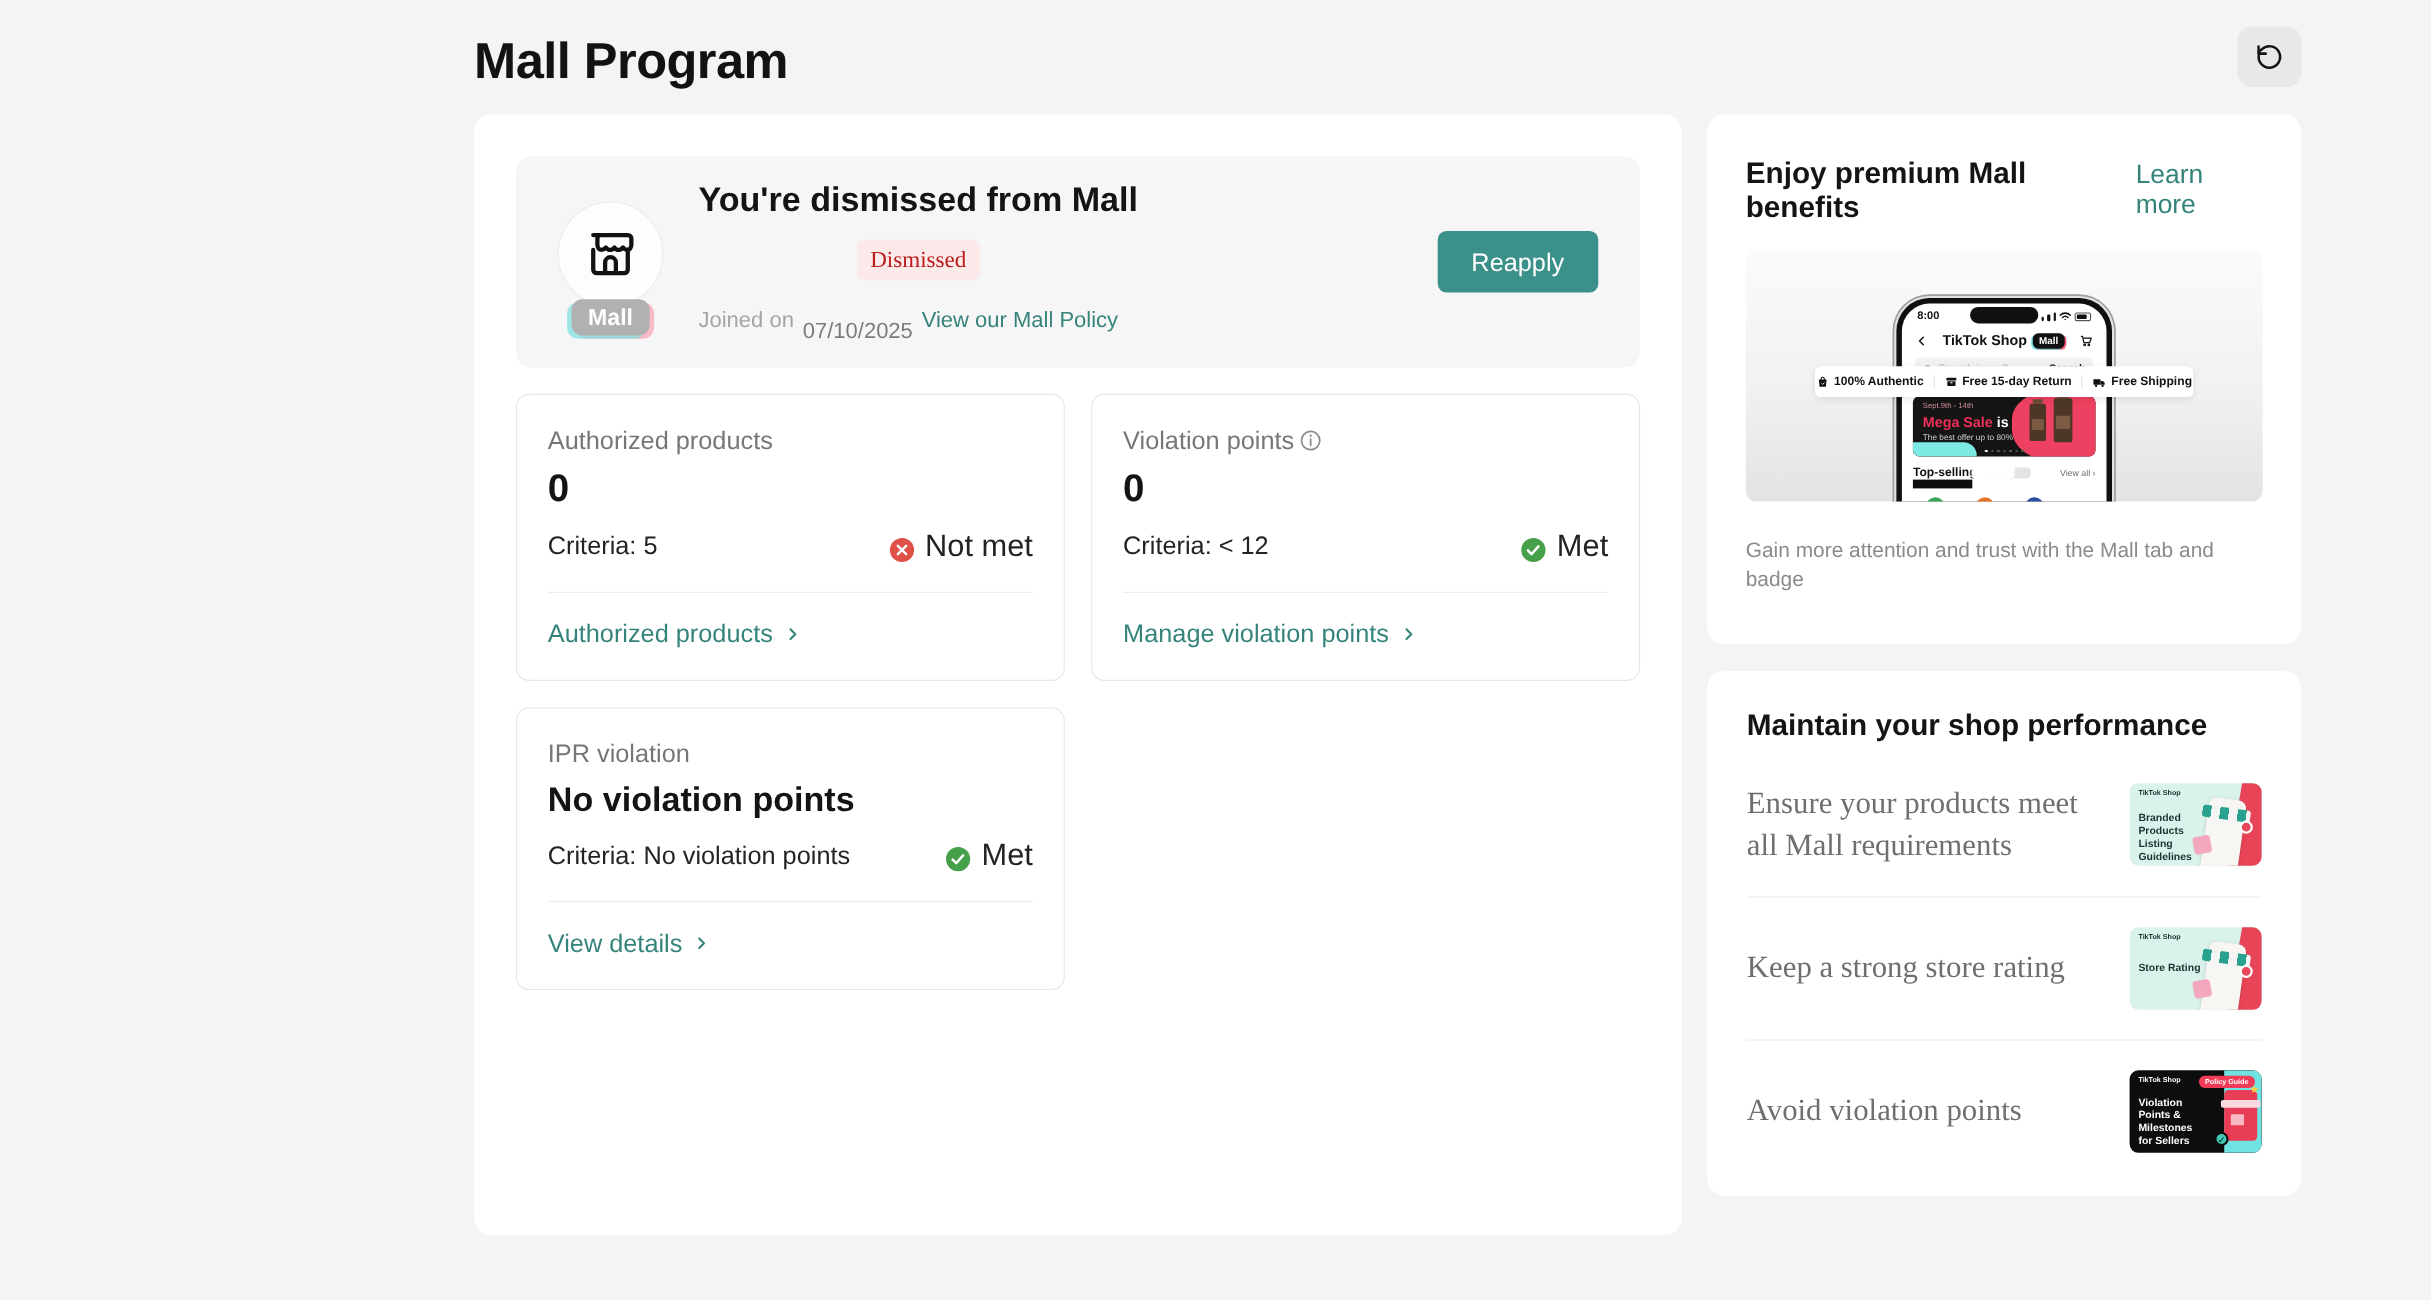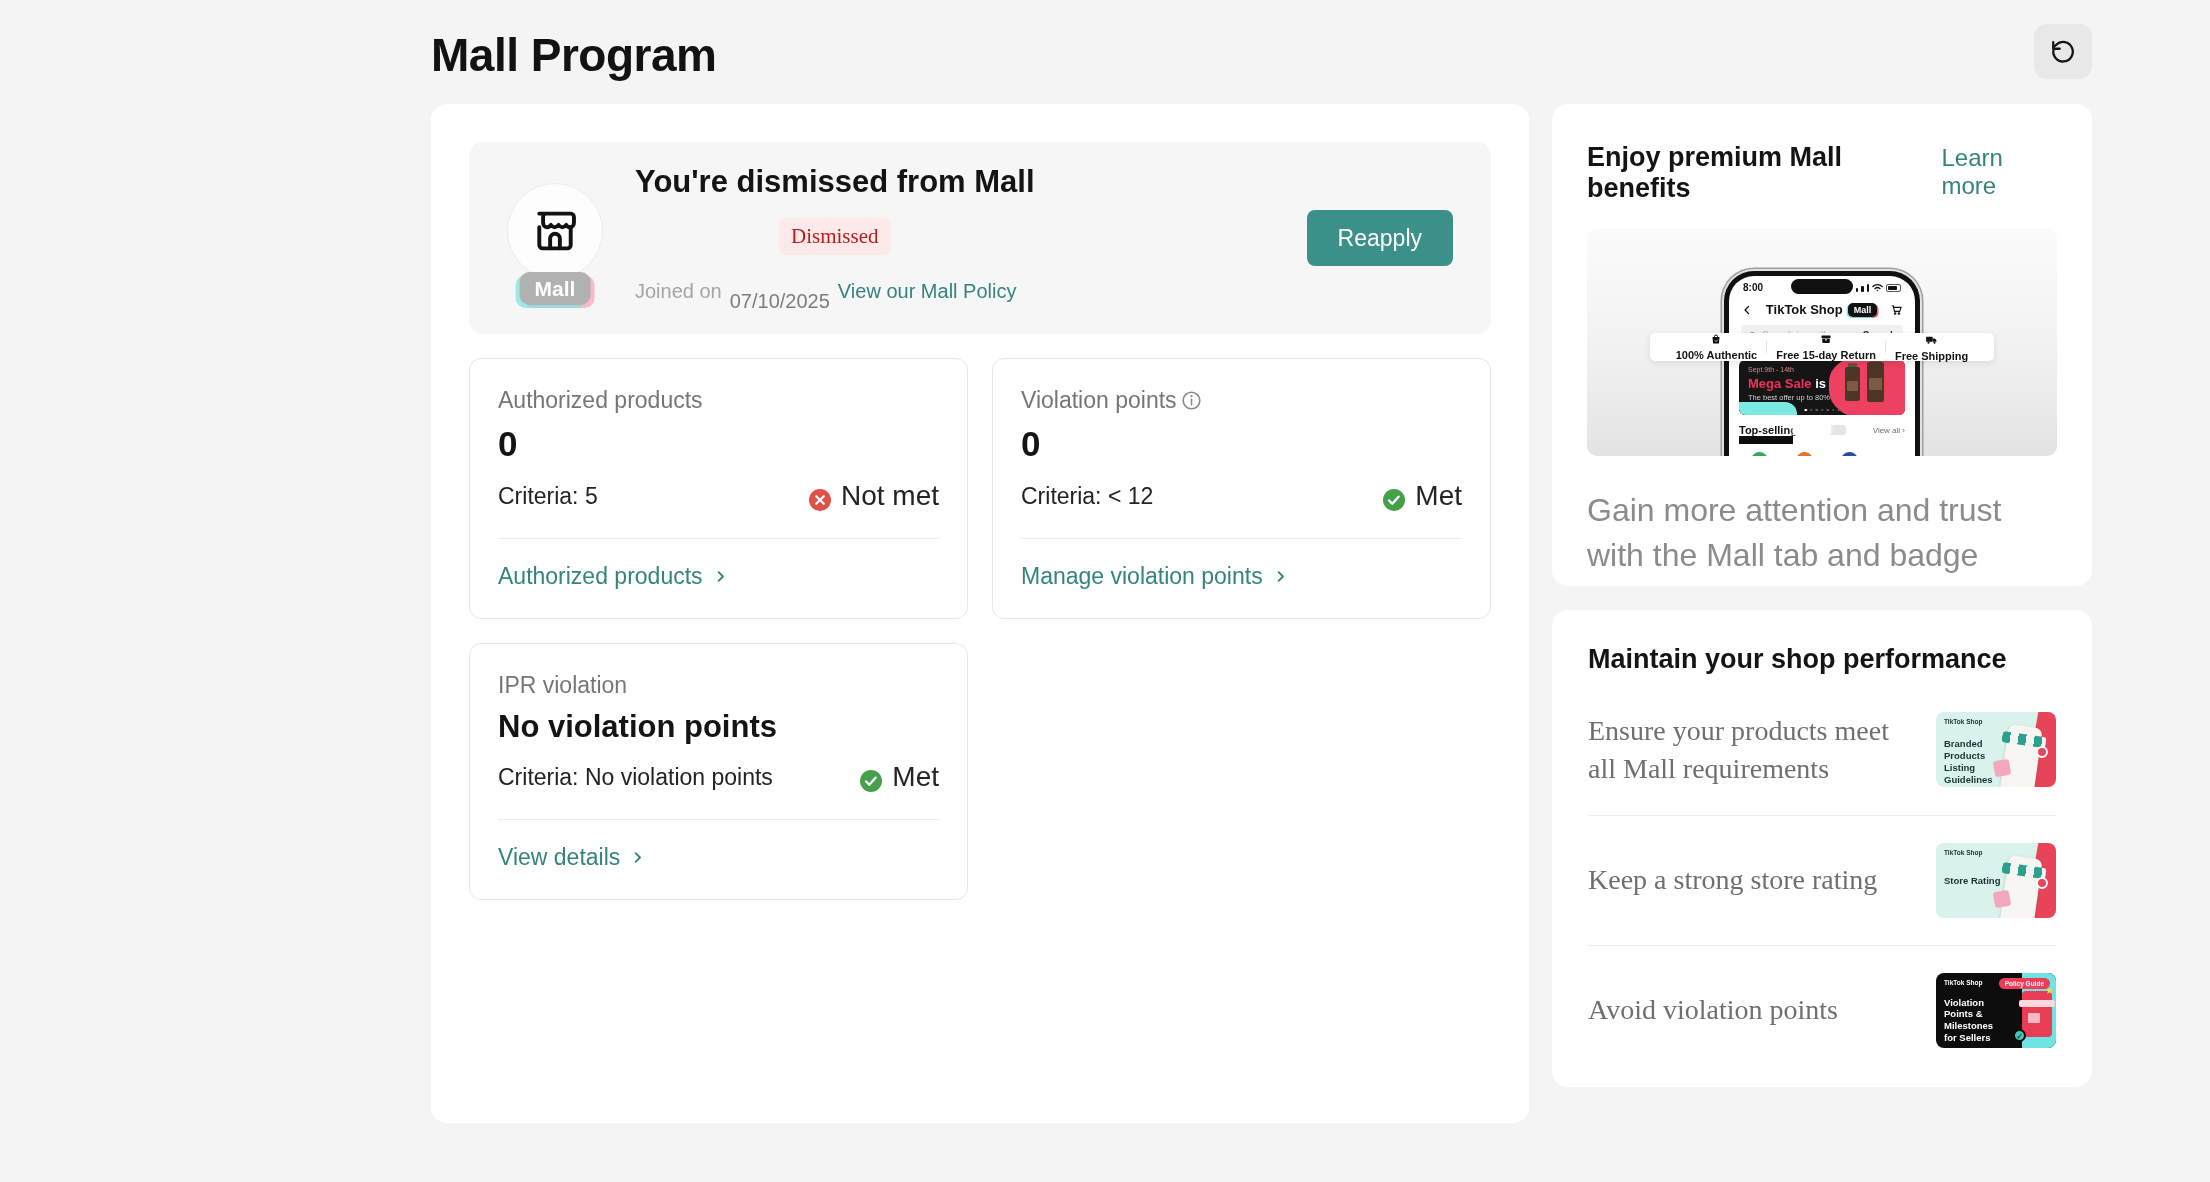--- a/index.html
+++ b/index.html
@@ -41,40 +41,40 @@
   .crit-link-row { padding:24px 0 28px; }
   .crit-link { font-size:23px; display:inline-flex; align-items:center; gap:10px; }
 
   
   .side-card { position:absolute; left:1552px; width:540px; background:#fff; border-radius:16px; }
   .benefits-card { top:104px; height:482px; padding:38px 35px 0; }
   .benefits-head { display:flex; align-items:baseline; gap:10px; }
   .side-title { font-size:27px; font-weight:700; color:#141414; }
   .learn-more { font-size:24px; }
   .promo-image { position:relative; margin-top:24px; height:228px; border-radius:10px; overflow:hidden; background:linear-gradient(180deg,#fbfbfb 0%,#f1f1f1 55%,#e3e3e3 100%); }
-  .caption { margin-top:32px; font-size:32px; line-height:1.42; color:#8b8b8b; max-width:450px; }
+  .caption { margin-top:32px; font-size:19px; line-height:1.42; color:#8b8b8b; max-width:450px; }
 
   
   .phone { position:absolute; left:50%; transform:translateX(-50%); top:43px; width:196px; height:200px; background:#101010; border-radius:30px 30px 0 0; padding:5px 5px 0; box-shadow:0 0 0 2px #e2e2e2, 0 0 0 3.5px #9e9e9e; }
   .phone-screen { position:relative; width:100%; height:100%; background:#fff; border-radius:25px 25px 0 0; overflow:hidden; }
   .notch { position:absolute; top:3px; left:50%; transform:translateX(-50%); width:62px; height:15px; background:#101010; border-radius:8px; }
   .p-status { display:flex; justify-content:space-between; align-items:center; padding:6px 14px 0; font-size:10px; font-weight:700; color:#111; }
   .p-status-icons { display:flex; align-items:flex-end; gap:3px; }
   .sig-bar { width:2.5px; background:#111; border-radius:1px; }
   .battery { width:15px; height:8px; border:1px solid #555; border-radius:2px; position:relative; }
   .battery::after { content:""; position:absolute; left:1px; top:1px; bottom:1px; width:9px; background:#111; border-radius:1px; }
   .p-nav { display:flex; align-items:center; padding:9px 12px 0; }
   .p-nav-center { flex:1; display:flex; align-items:center; justify-content:center; gap:5px; }
   .p-app-title { font-size:13px; font-weight:800; color:#111; }
   .p-mall-pill { background:#111; color:#fff; font-size:9px; font-weight:700; padding:2px 6px; border-radius:5px; box-shadow:-1.5px 1px 0 rgba(111,227,225,.9), 1.5px 1px 0 rgba(254,44,85,.8); }
   .p-search { margin:8px 12px 0; height:21px; background:#f1f1f2; border-radius:4px; display:flex; align-items:center; padding:0 7px; gap:4px; }
   .p-search-ph { font-size:10px; color:#b3b3b3; flex:1; }
   .p-search-btn { font-size:10px; font-weight:700; color:#2b2b2b; }
   .features-pill { position:absolute; left:50%; transform:translateX(-50%); top:105px; width:344px; height:28px; background:#fff; border-radius:5px; box-shadow:0 2px 7px rgba(0,0,0,.10); display:flex; align-items:center; justify-content:center; gap:9px; z-index:5; }
-  .feature-item { display:flex; align-items:center; gap:4px; font-size:11px; font-weight:700; color:#131313; white-space:nowrap;flex-direction:column; }
+  .feature-item { display:flex; align-items:center; gap:4px; font-size:11px; font-weight:700; color:#131313; white-space:nowrap; }
   .feature-sep { width:1px; height:12px; background:#e2e2e2; }
   .p-banner { position:absolute; left:10px; right:10px; top:84px; height:55px; background:#151515; border-radius:6px; overflow:hidden; }
   .p-banner-dates { position:absolute; left:9px; top:6px; font-size:7px; color:#cf8b96; }
   .p-banner-title { position:absolute; left:9px; top:16px; font-size:13px; font-weight:800; color:#fff; }
   .p-banner-title em { font-style:normal; color:#f0305a; }
   .p-banner-sub { position:absolute; left:9px; top:33px; font-size:7.5px; color:#cfcfcf; }
   .p-banner-blob { position:absolute; right:-8px; top:-4px; bottom:-4px; width:84px; background:#ee4060; border-radius:40% 0 0 45%; }
   .bottle { position:absolute; background:#4e3627; border-radius:2px; }
   .bottle::after { content:""; position:absolute; left:20%; right:20%; top:-4px; height:4px; background:#6a4c37; border-radius:1px; }
   .bottle .lbl { position:absolute; left:2px; right:2px; top:40%; height:30%; background:#7b5b43; border-radius:1px; }

